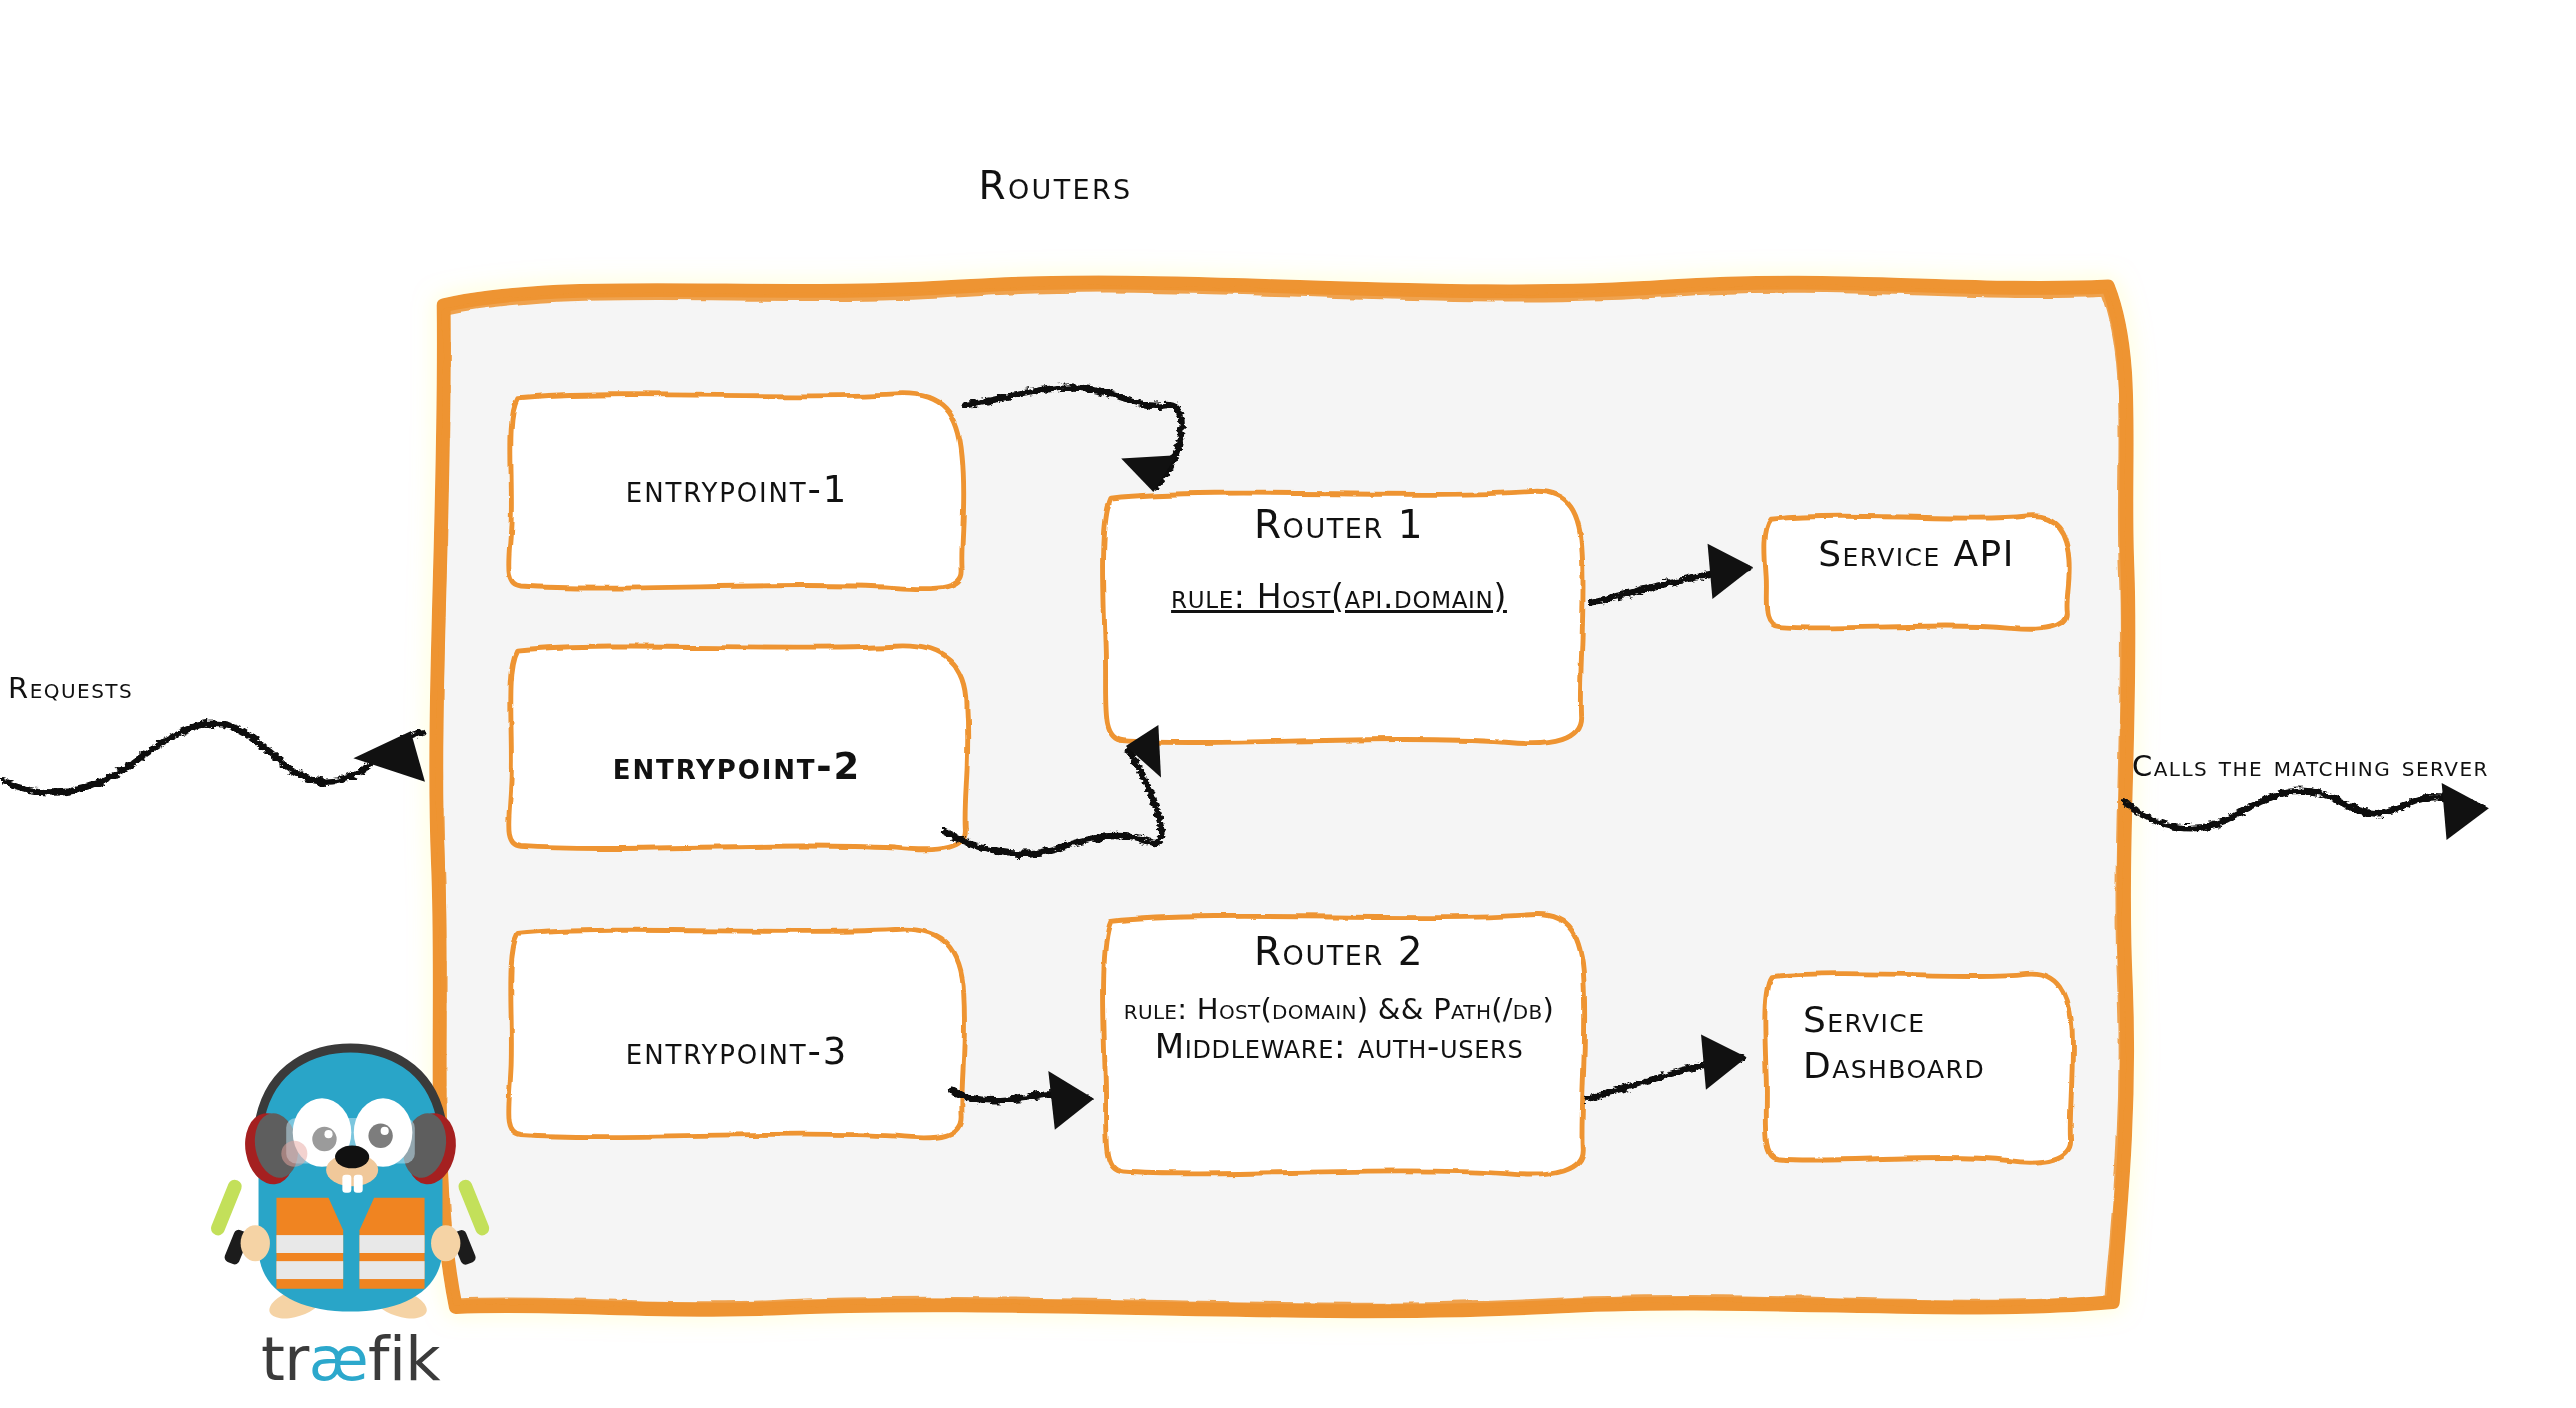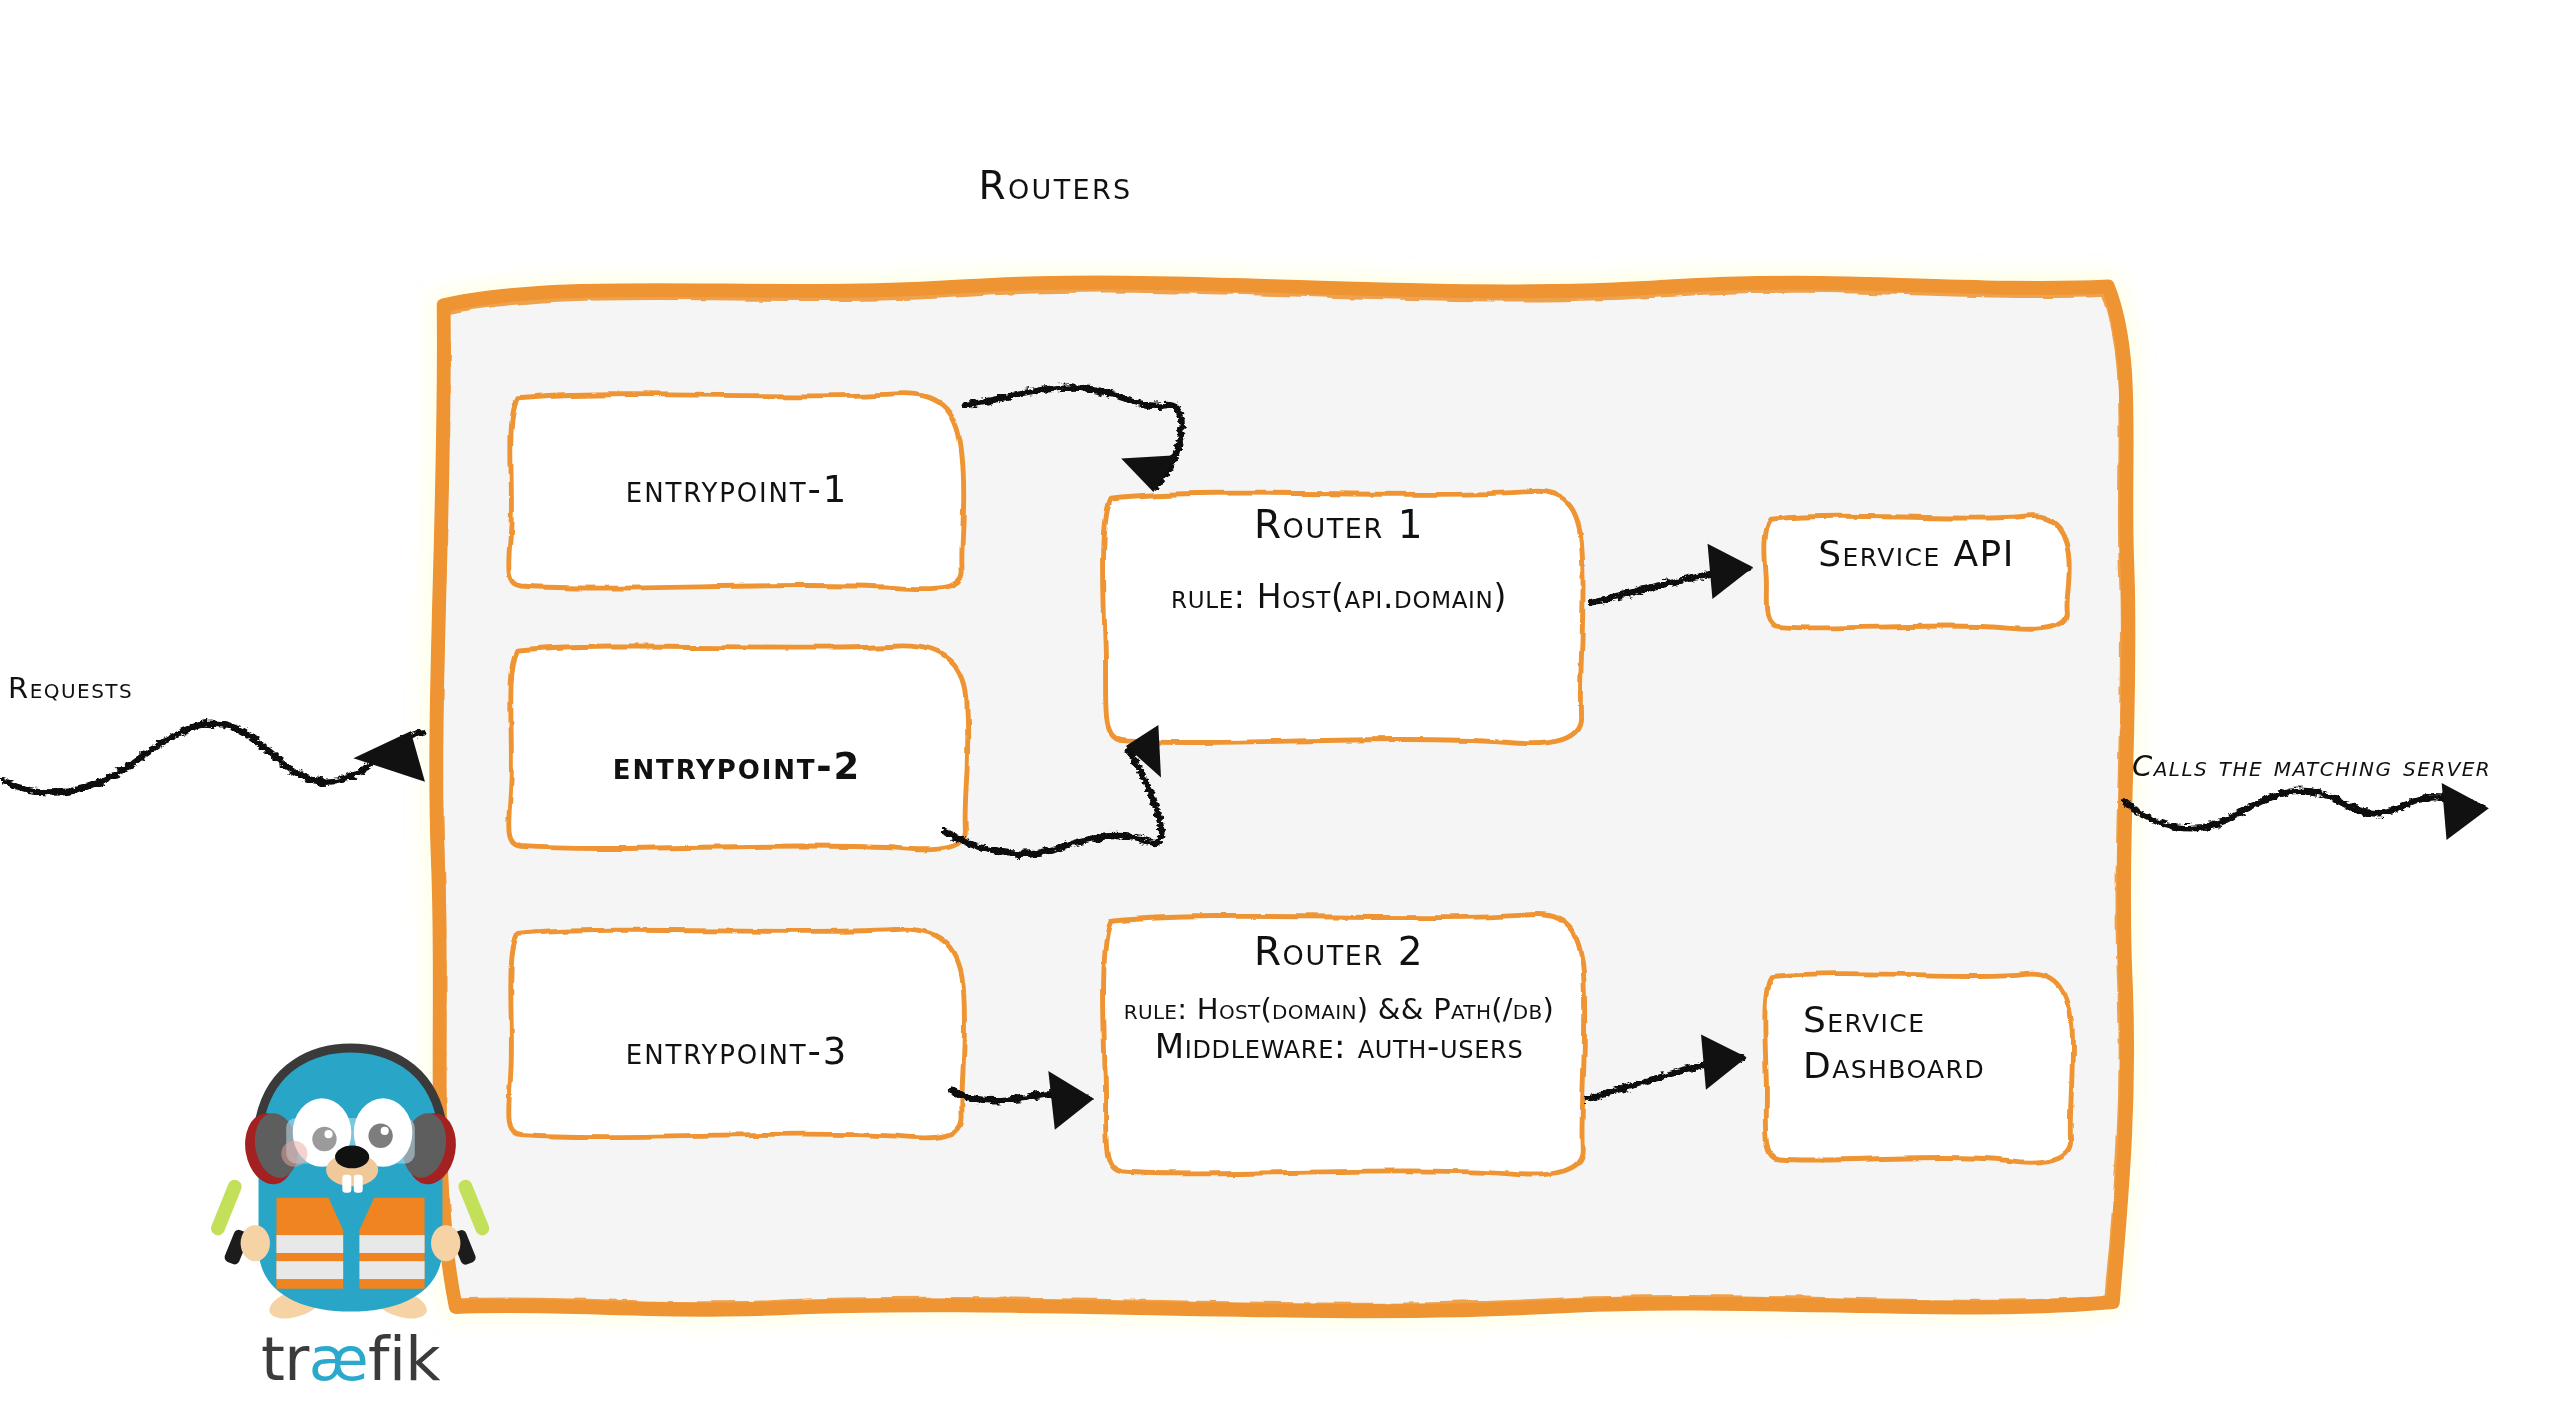--- a/index.html
+++ b/index.html
@@ -52,21 +52,21 @@
     text-align: center;
     color: #111111;
     font-variant: small-caps;
     font-family: "DejaVu Sans", sans-serif;
     white-space: nowrap;
   }
 
   .ep-label { font-size: 37px; letter-spacing: 0.05em; }
 
   .router-title { font-size: 39px; letter-spacing: 0.04em; }
-  .router-rule  { font-size: 33px; letter-spacing: 0.02em; }
+  .router-rule  { font-size: 33px; letter-spacing: 0.02em; text-decoration: underline; }
   .router-rule-sm { font-size: 29px; letter-spacing: 0.01em; }
   .router-mw    { font-size: 34px; letter-spacing: 0.02em; }
 
   .svc-label { font-size: 36px; letter-spacing: 0.04em; }
 
   .edge-label { font-size: 29px; letter-spacing: 0.05em; }
 
   
   .ep1-label { left: 509px; top: 468px;  width: 456px; }
   .ep2-label { left: 509px; top: 745px;  width: 456px; font-weight: bold; }
@@ -82,21 +82,21 @@
 
   .svc-api-label { left: 1774px; top: 533px; width: 285px; }
 
   .svc-dash-label {
     left: 1803px; top: 997px; width: 293px;
     text-align: left;
     line-height: 1.28;
   }
 
   .req-label  { left: 8.1px;   top: 671px; }
-  .call-label { left: 2132px; top: 749px; font-style: italic; }
+  .call-label { left: 2132px; top: 749px; }
 
   
   #traefik-logo {
     position: absolute;
     left: 208px;
     top: 1030px;
     width: 285px;
     height: 378px;
   }
   #traefik-wordmark {

